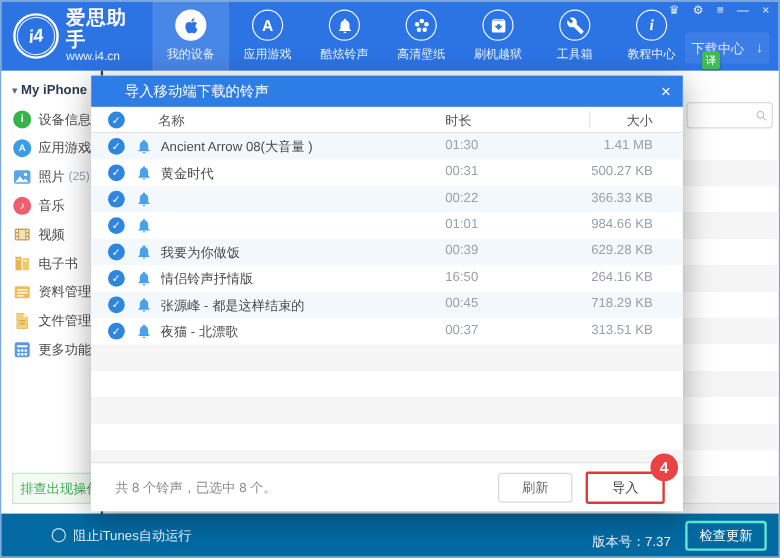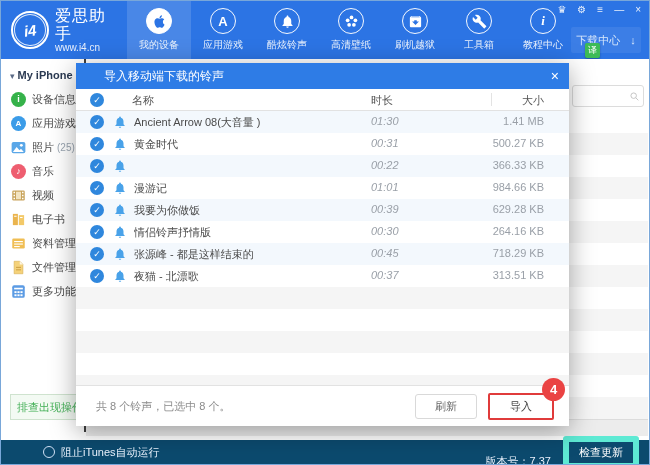--- a/index.html
+++ b/index.html
@@ -5,21 +5,21 @@
   html,body{margin:0;padding:0;}
   body{width:650px;height:465px;overflow:hidden;font-family:"Liberation Sans","DejaVu Sans",sans-serif;position:relative;background:#fff;}
   .window{position:absolute;inset:0;border:1px solid #79a7d9;box-sizing:border-box;overflow:hidden;}
 
   
   .toolbar{position:absolute;left:0;top:0;right:0;height:58px;background:#2c74e4;display:flex;align-items:center;}
   .brand{display:flex;align-items:center;padding-left:10px;width:108px;flex:none;}
   .logo{width:38px;height:38px;border:2px solid #fff;border-radius:50%;display:flex;align-items:center;justify-content:center;box-sizing:border-box;flex:none;}
   .logo-inner{width:30px;height:30px;border:1px solid rgba(255,255,255,.85);border-radius:50%;display:flex;align-items:center;justify-content:center;color:#fff;font-weight:bold;font-size:15px;font-style:italic;transform:rotate(-8deg);}
   .brand-text{margin-left:6px;color:#fff;line-height:1.1;}
-  .brand-name{font-size:16px;font-weight:normal;letter-spacing:1px;}
+  .brand-name{font-size:16px;font-weight:bold;letter-spacing:1px;}
   .brand-url{font-size:10px;opacity:.9;}
   .mainnav{display:flex;height:58px;margin-left:8px;}
   .nav-item{width:64px;height:58px;display:flex;flex-direction:column;align-items:center;justify-content:center;cursor:pointer;}
   .nav-item.active{background:rgba(255,255,255,.14);}
   .nav-circle{width:26px;height:26px;border-radius:50%;border:1px solid rgba(255,255,255,.95);display:flex;align-items:center;justify-content:center;box-sizing:border-box;}
   .nav-circle.filled{background:#fff;border-color:#fff;}
   .nav-circle svg{width:15px;height:15px;}
   .nav-label{color:#eaf2fd;font-size:10px;margin-top:4px;white-space:nowrap;}
   .nav-info{color:#fff;font-size:13px;font-style:italic;font-family:"Liberation Serif",serif;font-weight:bold;}
   .win-icons{position:absolute;top:3px;right:8px;display:flex;gap:11px;color:#e8f0fc;font-size:10px;line-height:12px;}
@@ -43,46 +43,46 @@
 
   
   .content{position:absolute;left:85px;top:58px;right:1px;bottom:28px;background:#fff;}
   .search-box{position:absolute;top:26px;right:4px;width:70px;height:20px;border:1px solid #dcdcdc;border-radius:3px;background:#fff;display:flex;align-items:center;}
   .search-box input{border:0;outline:0;flex:1;min-width:0;height:14px;font-size:10px;padding:0 2px 0 5px;background:transparent;}
   .search-box svg{width:11px;height:11px;flex:none;margin-right:3px;}
   .stripes{position:absolute;left:0;right:0;top:52px;bottom:17px;background:repeating-linear-gradient(180deg,#ffffff 0 22px,#f5f5f5 22px 44px);}
   .gray-strip{position:absolute;left:0;right:0;bottom:0;height:17px;background:#ececec;border-top:1px solid #dcdcdc;box-sizing:border-box;}
 
   
-  .statusbar{position:absolute;left:0;right:0;bottom:0;height:24px;background:#0c4a6e;display:flex;align-items:center;color:#eaf2fd;font-size:11px;}
+  .statusbar{position:absolute;left:0;right:0;bottom:0;height:36px;background:#0369a1;display:flex;align-items:center;color:#eaf2fd;font-size:11px;}
   .prevent{display:flex;align-items:center;margin-left:42px;gap:6px;cursor:pointer;}
   .prevent .cb{width:12px;height:12px;border:1px solid #cfe0f5;border-radius:50%;box-sizing:border-box;}
   .sb-right{margin-left:auto;display:flex;align-items:flex-end;gap:12px;margin-right:10px;}
   .ver{font-size:11px;}
-  .chk-upd{border:6px solid #5eead4;border-radius:3px;padding:3px 10px;font-size:11px;color:#fff;cursor:pointer;background:transparent;}
+  .chk-upd{border:2px solid #5eead4;border-radius:3px;padding:3px 10px;font-size:11px;color:#fff;cursor:pointer;background:transparent;}
 
   
   .modal{position:absolute;left:75px;top:62px;width:493px;height:363px;background:#fff;box-shadow:0 5px 24px rgba(0,0,0,.35);z-index:20;}
   .modal-head{position:absolute;left:0;top:0;right:0;height:26px;background:#2e7ce6;display:flex;align-items:center;}
   .modal-title{color:#fff;font-size:12px;margin-left:28px;}
   .modal-close{margin-left:auto;margin-right:10px;color:#fff;font-size:14px;line-height:1;cursor:pointer;}
   .thead{position:absolute;left:0;top:26px;right:0;height:22px;border-bottom:1px solid #e2e2e2;box-sizing:border-box;}
   .col-name{position:absolute;left:56px;top:4px;font-size:11px;color:#555;}
   .col-dur{position:absolute;left:295px;top:4px;font-size:11px;color:#555;}
   .col-size{position:absolute;right:25px;top:4px;font-size:11px;color:#555;}
   .col-div{position:absolute;left:415px;top:4px;width:1px;height:13px;background:#e3e3e3;}
   .chk{width:14px;height:14px;border-radius:50%;background:#2f87dd;position:absolute;left:14px;top:4px;}
   .chk::before{content:"✓";position:absolute;inset:0;color:#fff;font-size:9px;line-height:14px;text-align:center;}
   .rows{position:absolute;left:0;top:48px;right:0;height:176px;}
   .rt-row{position:relative;height:22px;}
   .rt-row:nth-child(odd){background:#f3f8fd;}
   .rt-row .chk{top:4px;}
   .rt-bell{position:absolute;left:37px;top:4px;width:14px;height:14px;}
   .rt-name{position:absolute;left:58px;top:4px;right:210px;font-size:11px;color:#4a4a4a;white-space:nowrap;overflow:hidden;text-overflow:ellipsis;}
-  .rt-dur{position:absolute;left:295px;top:4px;font-size:11px;color:#9aa0a8;font-style:italic;}
+  .rt-dur{position:absolute;left:295px;top:4px;font-size:11px;color:#9aa0a8;}
   .rt-size{position:absolute;right:25px;top:4px;font-size:11px;color:#9aa0a8;}
   .empty-stripes{position:absolute;left:0;right:0;top:224px;height:98px;background:repeating-linear-gradient(180deg,#f5f5f5 0 22px,#ffffff 22px 44px);}
   .modal-foot{position:absolute;left:0;right:0;bottom:0;height:41px;border-top:1px solid #e2e2e2;background:#fff;display:flex;align-items:center;box-sizing:border-box;}
   .foot-summary{font-size:11px;color:#8a8a8a;margin-left:20px;}
   .btn-refresh{position:absolute;right:92px;top:8px;width:62px;height:25px;background:#fff;border:1px solid #d9d9d9;border-radius:3px;font-size:11px;color:#666;cursor:pointer;}
   .btn-import{position:absolute;right:15px;top:7px;width:66px;height:27px;background:#fff;border:2px solid #e03b3b;border-radius:2px;font-size:11px;color:#444;cursor:pointer;}
   .step-badge{position:absolute;right:4px;top:-8px;width:23px;height:23px;border-radius:50%;background:#ea4343;color:#fff;font-size:13px;font-weight:bold;display:flex;align-items:center;justify-content:center;z-index:6;}
 </style>
 </head>
 <body>
@@ -328,42 +328,41 @@
           </svg>
     <span class="rt-dur">00:22</span>
     <span class="rt-size">366.33 KB</span>
   </div>
 
   <div class="rt-row">
     <span class="chk"></span>
     <svg class="rt-bell" viewBox="0 0 24 24">
             <path fill="#49a2e9" d="M12 22c1.1 0 2-.9 2-2h-4c0 1.1.9 2 2 2zm6-6v-5c0-3.07-1.63-5.64-4.5-6.32V4c0-.83-.67-1.5-1.5-1.5S10.5 3.17 10.5 4v.68C7.63 5.36 6 7.92 6 11v5l-2 2v1h16v-1l-2-2z"></path>
           </svg>
-    <span class="rt-name">漫游记</span>
     <span class="rt-dur">01:01</span>
     <span class="rt-size">984.66 KB</span>
   </div>
 
   <div class="rt-row">
     <span class="chk"></span>
     <svg class="rt-bell" viewBox="0 0 24 24">
             <path fill="#49a2e9" d="M12 22c1.1 0 2-.9 2-2h-4c0 1.1.9 2 2 2zm6-6v-5c0-3.07-1.63-5.64-4.5-6.32V4c0-.83-.67-1.5-1.5-1.5S10.5 3.17 10.5 4v.68C7.63 5.36 6 7.92 6 11v5l-2 2v1h16v-1l-2-2z"></path>
           </svg>
     <span class="rt-name">我要为你做饭</span>
     <span class="rt-dur">00:39</span>
     <span class="rt-size">629.28 KB</span>
   </div>
 
   <div class="rt-row">
     <span class="chk"></span>
     <svg class="rt-bell" viewBox="0 0 24 24">
             <path fill="#49a2e9" d="M12 22c1.1 0 2-.9 2-2h-4c0 1.1.9 2 2 2zm6-6v-5c0-3.07-1.63-5.64-4.5-6.32V4c0-.83-.67-1.5-1.5-1.5S10.5 3.17 10.5 4v.68C7.63 5.36 6 7.92 6 11v5l-2 2v1h16v-1l-2-2z"></path>
           </svg>
     <span class="rt-name">情侣铃声抒情版</span>
-    <span class="rt-dur">00:30</span>
+    <span class="rt-dur">16:50</span>
     <span class="rt-size">264.16 KB</span>
   </div>
 
   <div class="rt-row">
     <span class="chk"></span>
     <svg class="rt-bell" viewBox="0 0 24 24">
             <path fill="#49a2e9" d="M12 22c1.1 0 2-.9 2-2h-4c0 1.1.9 2 2 2zm6-6v-5c0-3.07-1.63-5.64-4.5-6.32V4c0-.83-.67-1.5-1.5-1.5S10.5 3.17 10.5 4v.68C7.63 5.36 6 7.92 6 11v5l-2 2v1h16v-1l-2-2z"></path>
           </svg>
     <span class="rt-name">张源峰 - 都是这样结束的</span>
     <span class="rt-dur">00:45</span>

